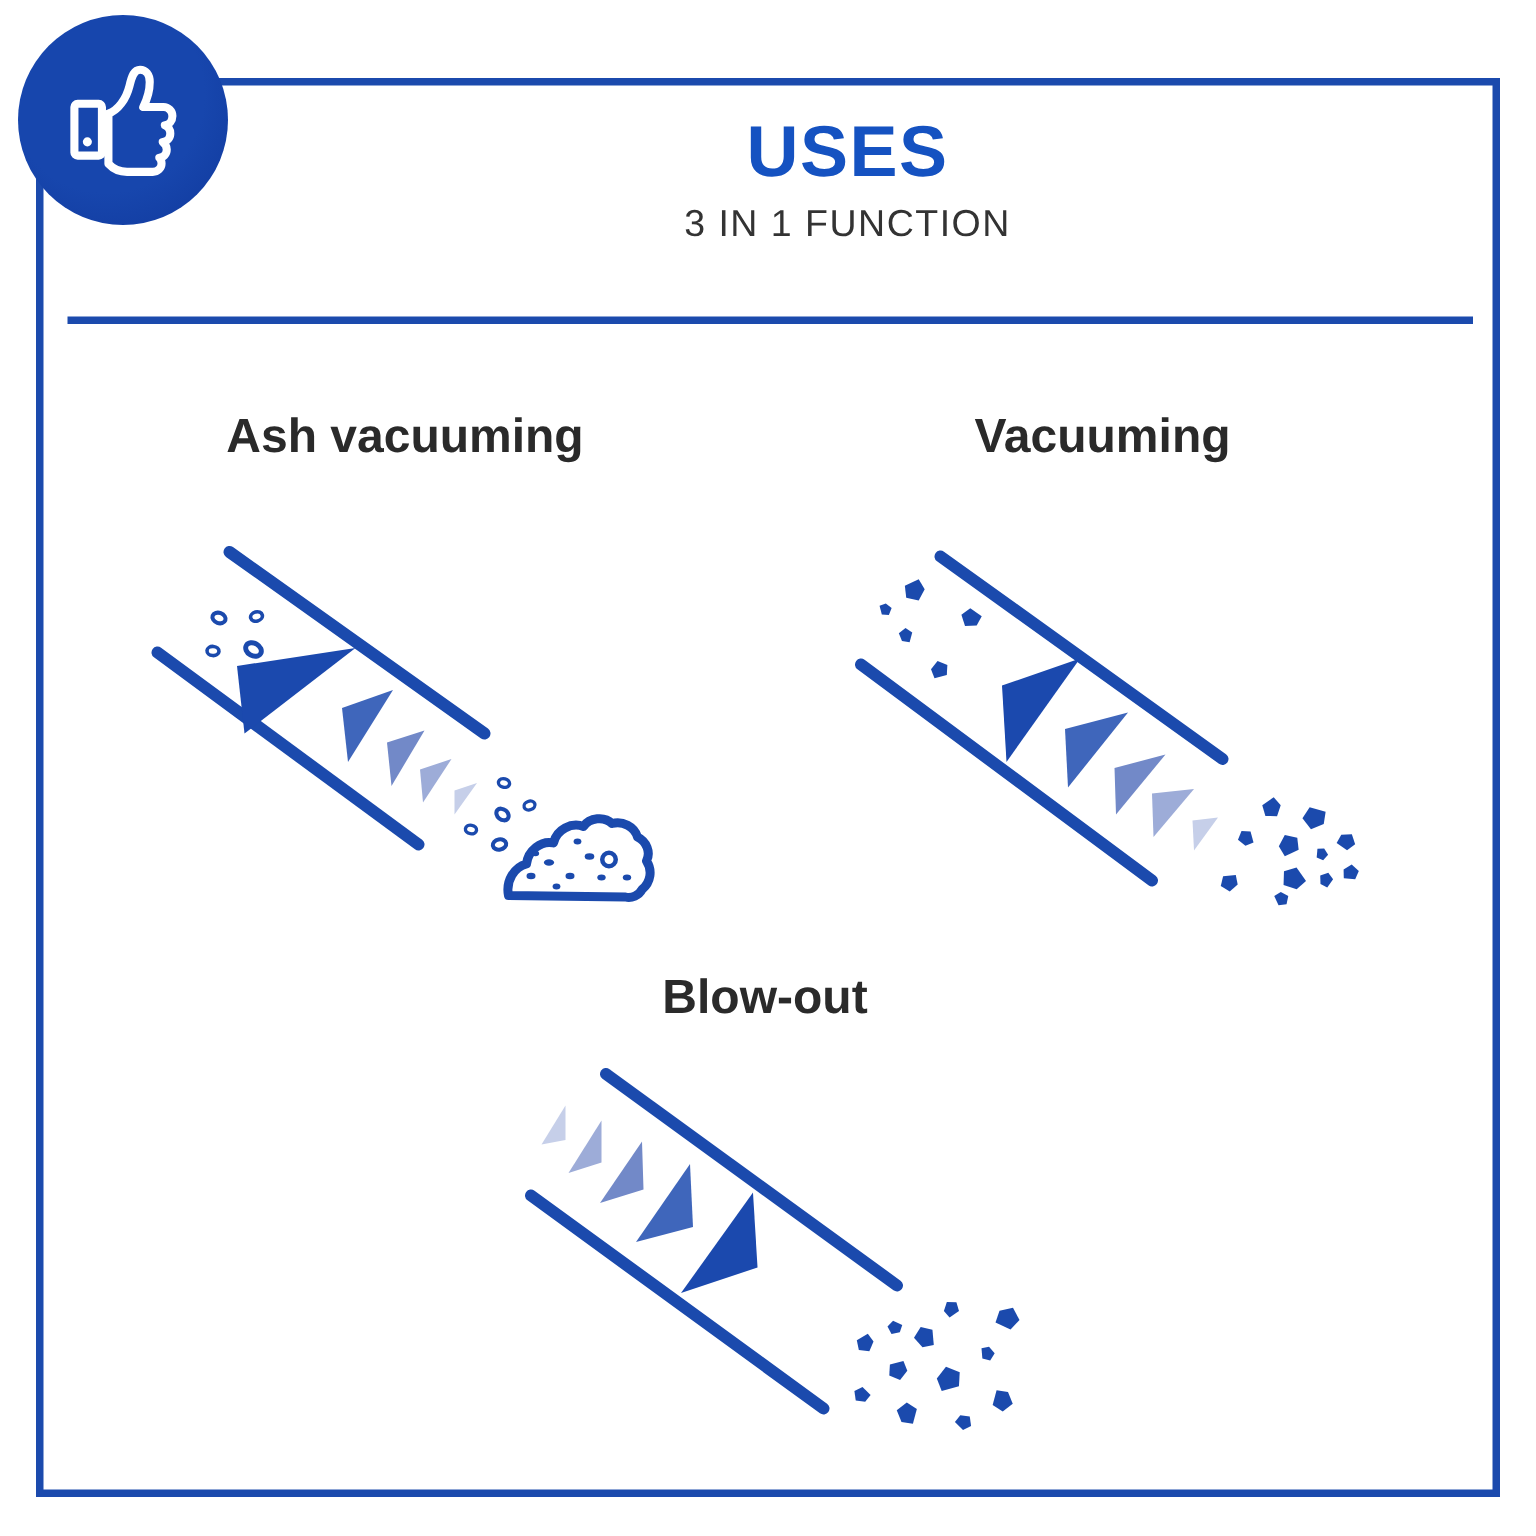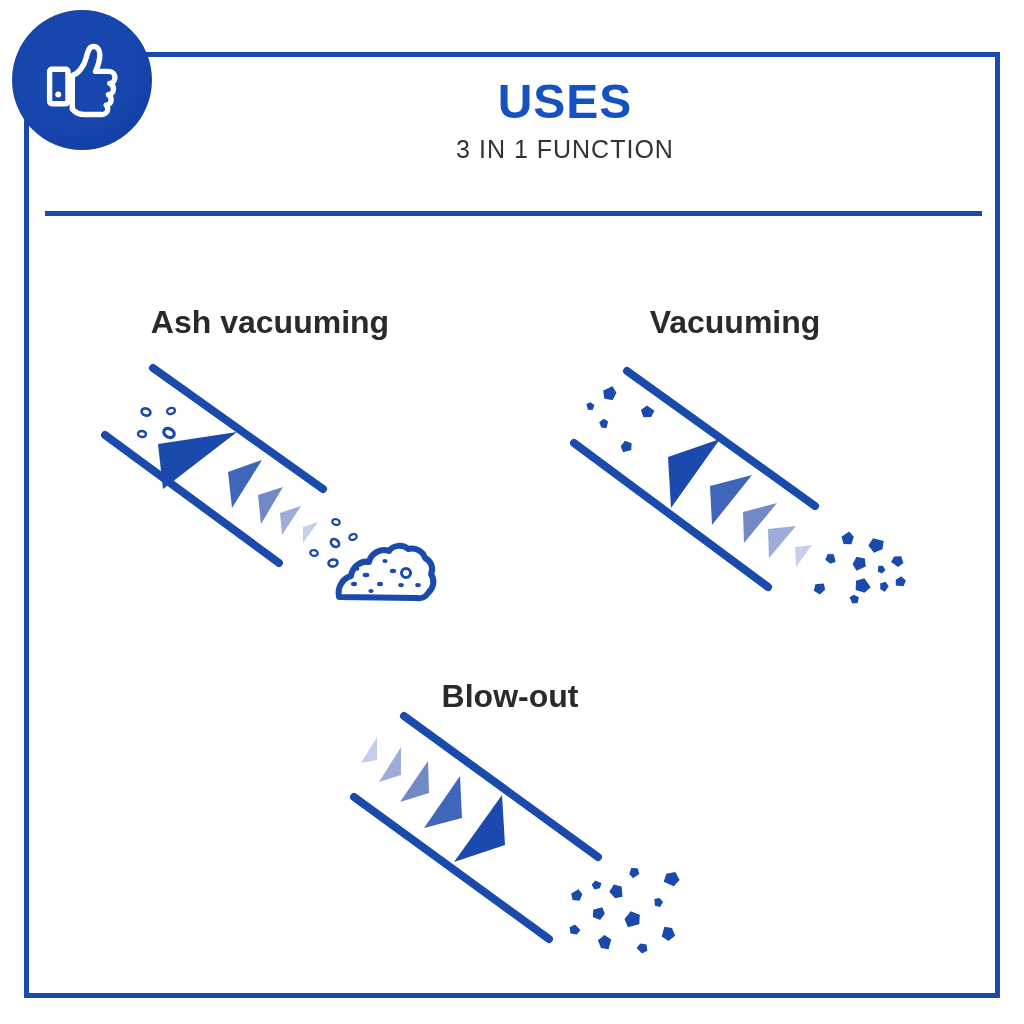--- a/index.html
+++ b/index.html
@@ -26,21 +26,21 @@
     color:var(--title);font-size:48px;font-weight:bold;letter-spacing:1px;line-height:1.1;
   }
   .subtitle{
     color:var(--subtitle);font-size:25px;font-weight:400;letter-spacing:1px;margin-top:6px;
   }
   .divider{
     position:absolute;left:45px;top:211px;width:937px;height:5px;background:var(--frame);z-index:2;
   }
   .label{
     position:absolute;width:360px;text-align:center;color:var(--label);
-    font-size:32px;font-weight:bold;z-index:2;margin-top:32px;
+    font-size:32px;font-weight:bold;z-index:2;
   }
   .label-ash{left:90px;top:272px;}
   .label-vac{left:555px;top:272px;}
   .label-blow{left:330px;top:646px;}
   .diag{position:absolute;z-index:2;overflow:visible;}
   .diag-ash{left:90px;top:365px;}
   .diag-vac{left:560px;top:365px;}
   .diag-blow{left:330px;top:700px;}
   .tube-line{stroke:var(--tube);stroke-width:8;stroke-linecap:round;fill:none;}
   .t0{fill:var(--tri0);} .t1{fill:var(--tri1);} .t2{fill:var(--tri2);} .t3{fill:var(--tri3);} .t4{fill:var(--tri4);}

